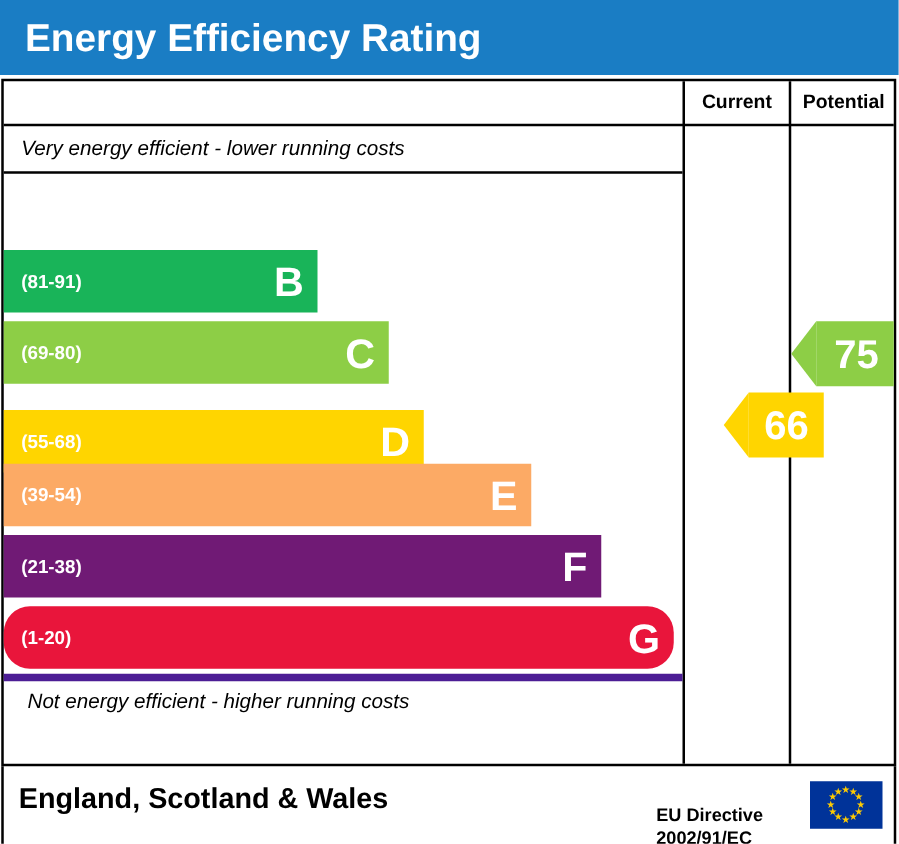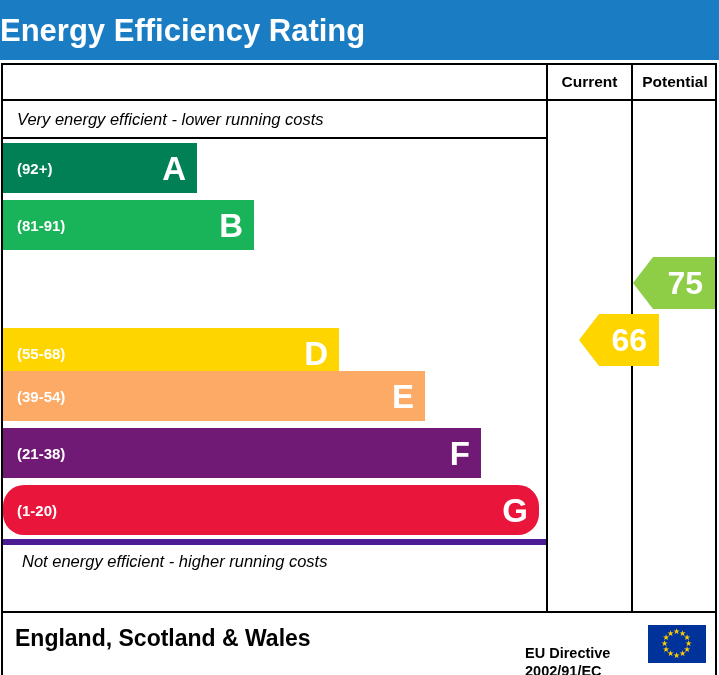--- a/index.html
+++ b/index.html
@@ -28,21 +28,21 @@
     height: 60px;
     background: #1a7dc4;
     color: #ffffff;
     display: flex;
     align-items: center;
     box-sizing: border-box;
   }
   .title-bar .title-text {
     font-size: 31px;
     font-weight: bold;
-    padding-left: 0;
+    padding-left: 20px;
     letter-spacing: 0px;
     line-height: 1;
   }
   
   .chart-box {
     position: absolute;
     left: 1px;
     top: 63px;
     width: 716px;
     height: 550px;
@@ -218,27 +218,27 @@
     <div class="col-sep c1"></div>
     <div class="col-sep c2"></div>
 
     <div class="head-cell current">Current</div>
     <div class="head-cell potential">Potential</div>
 
     <div class="caption top">Very energy efficient - lower running costs</div>
     <div class="caption bottom">Not energy efficient - higher running costs</div>
 
     <div class="bars">
-      <div class="bar" style="top: 4px; background: rgb(0, 128, 84); width: 194px;">
-        <span class="range">(92+)</span>
-        <span class="letter">A</span>
-      </div>
       <div class="bar" style="top: 61px; background: rgb(25, 180, 89); width: 251px;">
         <span class="range">(81-91)</span>
         <span class="letter">B</span>
+      </div>
+      <div class="bar" style="top: 118px; background: rgb(141, 206, 70); width: 308px;">
+        <span class="range">(69-80)</span>
+        <span class="letter">C</span>
       </div>
       <div class="bar" style="top: 189px; background: rgb(255, 213, 0); width: 336px;">
         <span class="range">(55-68)</span>
         <span class="letter">D</span>
       </div>
       <div class="bar" style="top: 232px; background: rgb(252, 170, 101); width: 422px;">
         <span class="range">(39-54)</span>
         <span class="letter">E</span>
       </div>
       <div class="bar" style="top: 289px; background: #701a75; width: 478px;">

